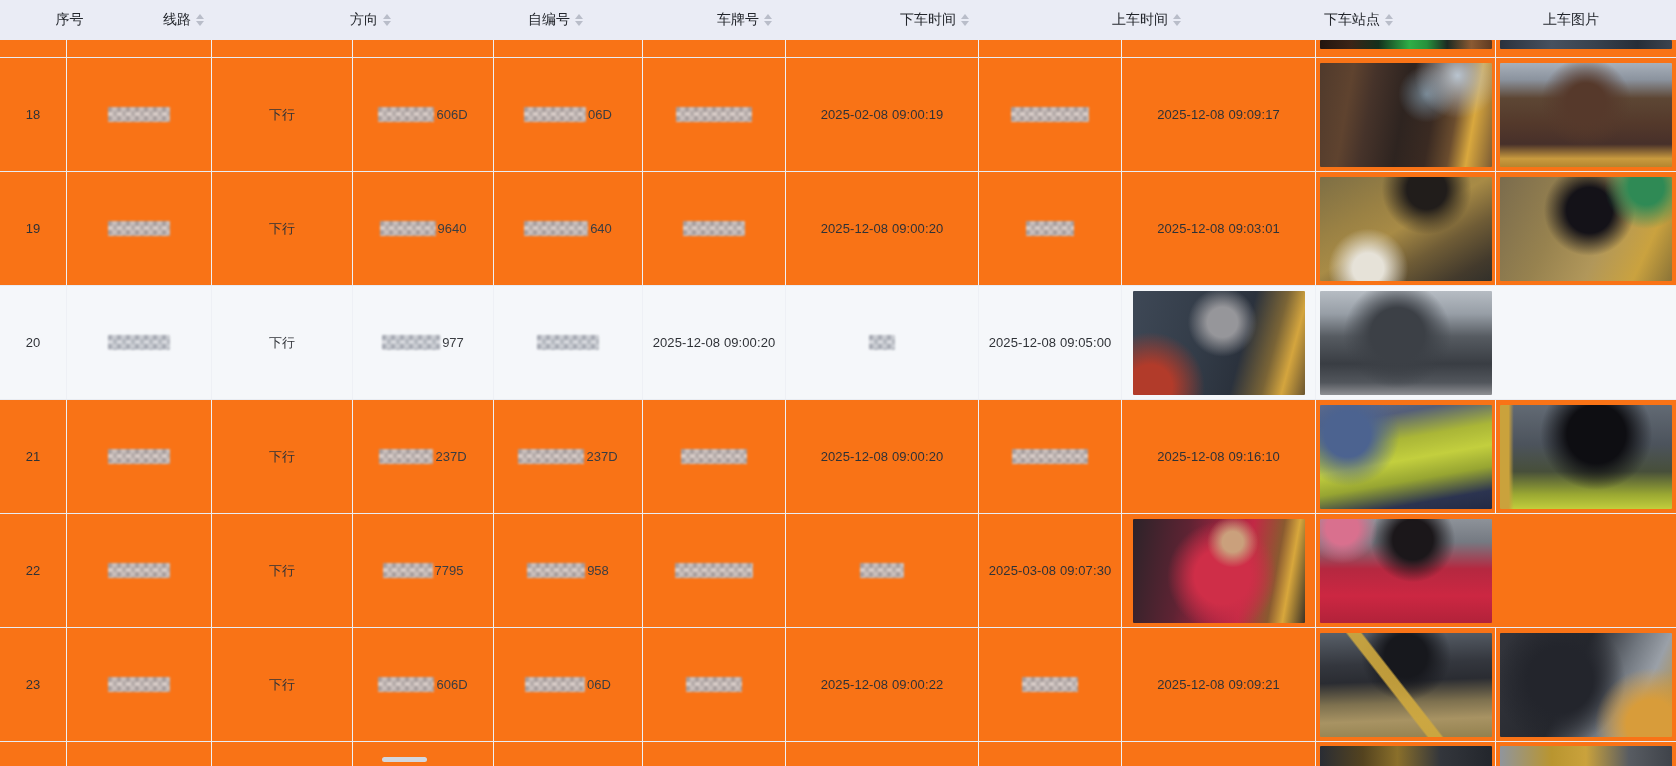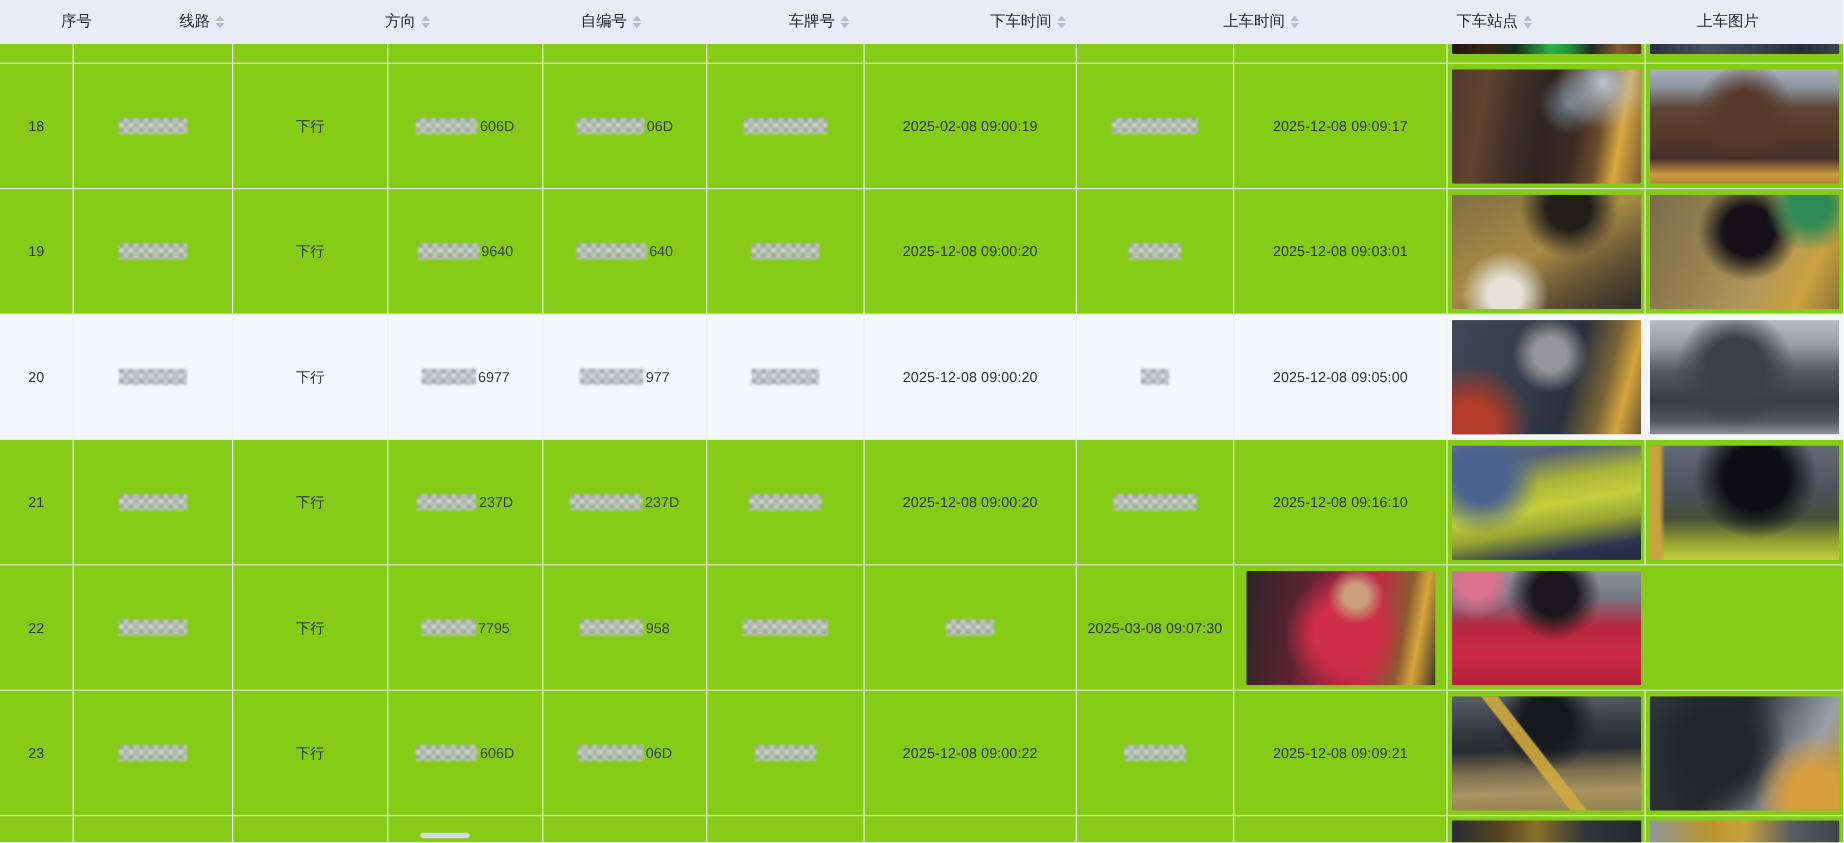--- a/index.html
+++ b/index.html
@@ -10,21 +10,21 @@
        height:40px;background:#eaecf5;gap:44px;}
   .th{display:flex;align-items:center;justify-content:center;font-size:14px;color:#23262c;
       font-weight:500;white-space:nowrap;}
   .th.c0 .hlab{transform:translateX(36px);}
   .sorter{display:inline-flex;flex-direction:column;margin-left:5px;cursor:pointer;}
   .car{width:0;height:0;border:4px solid transparent;display:block;}
   .car.up{border-bottom:5px solid #b9bdc9;margin-bottom:2px;}
   .car.dn{border-top:5px solid #b9bdc9;}
   
   .tr{display:grid;grid-template-columns:67px 145px 141px 141px 149px 143px 193px 143px 194px 180px 180px;
-      height:113px;border-bottom:1px solid #e9ecf2;background:#84cc16;}
+      height:113px;border-bottom:1px solid #e9ecf2;background:#f97316;}
   .tr.hov{background:#f5f7fa;}
   .tr.partial-top{height:17px;}
   .tr.partial-bottom{height:30px;border-bottom:none;}
   .td{display:flex;align-items:center;justify-content:center;font-size:13px;color:#2f3237;
       border-right:1px solid #eef0f5;overflow:hidden;white-space:nowrap;}
   .td:last-child{border-right:none;}
   .td.img{align-items:center;}
   .partial-top .td, .partial-bottom .td{align-items:flex-start;}
   .mosaic{display:inline-block;height:15px;border-radius:1px;vertical-align:middle;
       background:conic-gradient(from 0deg,#c6c9cf 25%,#aeb2ba 0 50%,#d5d7dc 0 75%,#9fa3ac 0) 0 0/9px 9px;
@@ -228,24 +228,20 @@
           <div class="photo" data-photo="r19-alight"></div>
         </div>
       </div>
       <div class="tr hov">
         <div class="td">20</div>
         <div class="td">
           <span class="mosaic" style="width: 62px;"></span>
         </div>
         <div class="td">下行</div>
         <div class="td">
-          <span class="mosaic" style="width: 50px;"></span>
-          <span class="sfx">6977</span>
-        </div>
-        <div class="td">
           <span class="mosaic" style="width: 58px;"></span>
           <span class="sfx">977</span>
         </div>
         <div class="td">
           <span class="mosaic" style="width: 62px;"></span>
         </div>
         <div class="td timecell">2025-12-08 09:00:20</div>
         <div class="td">
           <span class="mosaic" style="width: 26px;"></span>
         </div>

